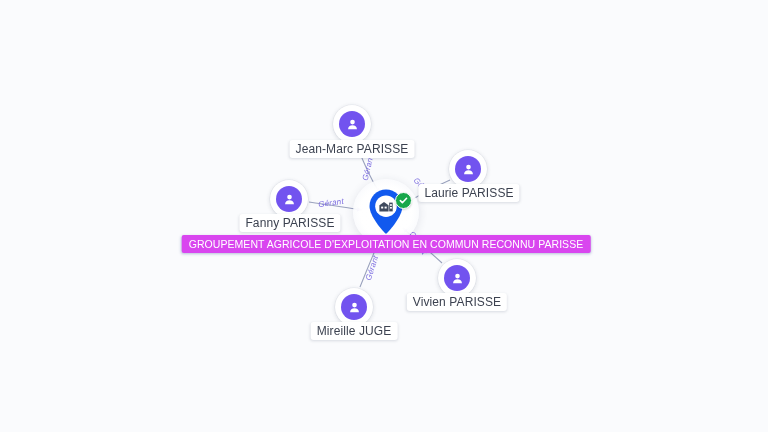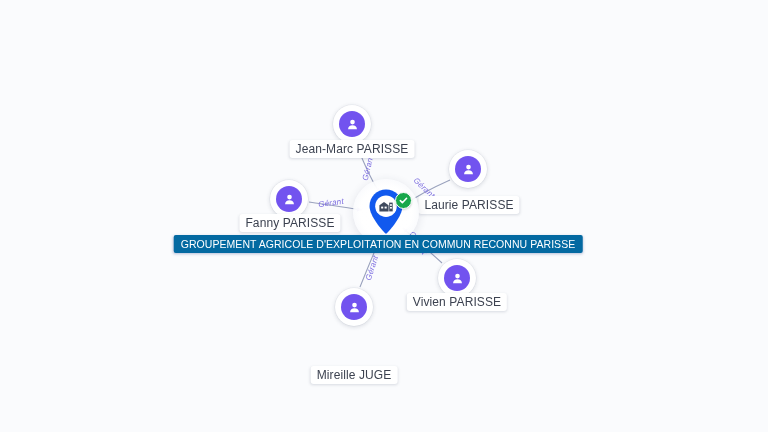--- a/index.html
+++ b/index.html
@@ -219,24 +219,24 @@
       <div class="disc" style="background: rgb(114, 83, 239);">
         <svg width="15" height="15" viewBox="0 0 24 24" aria-hidden="true">
           <circle cx="12" cy="8.1" r="3.7" fill="#ffffff"></circle>
           <path d="M4.9 19.4c0-3.9 3.2-6.2 7.1-6.2s7.1 2.3 7.1 6.2z" fill="#ffffff"></path>
         </svg>
       </div>
     </div>
   </div>
 
   <div class="node-label" style="left: 352px; top: 140px;">Jean-Marc PARISSE</div>
-  <div class="node-label" style="left: 469px; top: 196px;">Laurie PARISSE</div>
+  <div class="node-label" style="left: 469px; top: 184px;">Laurie PARISSE</div>
   <div class="node-label" style="left: 290px; top: 214px;">Fanny PARISSE</div>
   <div class="node-label" style="left: 457px; top: 293px; text-align: right;">Vivien PARISSE</div>
-  <div class="node-label" style="left: 354px; top: 322px; margin-top: 44px;">Mireille JUGE</div>
+  <div class="node-label" style="left: 354px; top: 322px;">Mireille JUGE</div>
 
   <div id="company-node" style="left: 386px; top: 212px;">
     <div class="company-halo"></div>
     <div class="company-pin">
       <svg width="40" height="48" viewBox="0 0 40 48" aria-hidden="true">
         <path d="M20 1.6C10.9 1.6 3.5 9 3.5 18.1c0 10.6 13.2 24.6 15.3 26.8a1.7 1.7 0 0 0 2.4 0C23.3 42.7 36.5 28.7 36.5 18.1 36.5 9 29.1 1.6 20 1.6z" fill="#1159ee"></path>
         <circle cx="20" cy="18.2" r="10.8" fill="#ffffff"></circle>
         <g fill="#3f4a5e">
           <path d="M13.4 23.4v-6.1l4.6-3.3 4.6 3.3v6.1z"></path>
           <rect x="23.2" y="14.6" width="3.5" height="8.8"></rect>
@@ -249,15 +249,15 @@
         </g>
       </svg>
     </div>
     <div class="company-badge" style="background: rgb(23, 167, 74);">
       <svg width="9" height="9" viewBox="0 0 12 12" aria-hidden="true">
         <path d="M1.8 6.2 L4.5 8.9 L10.1 3.0" fill="none" stroke="#ffffff" stroke-width="2.1" stroke-linecap="round" stroke-linejoin="round"></path>
       </svg>
     </div>
   </div>
 
-  <div id="company-title" style="left: 378px; top: 235px; background: #0369a1; color: rgb(255, 255, 255);">GROUPEMENT AGRICOLE D'EXPLOITATION EN COMMUN RECONNU PARISSE</div>
+  <div id="company-title" style="left: 386px; top: 235px; background: #d946ef; color: rgb(255, 255, 255);">GROUPEMENT AGRICOLE D'EXPLOITATION EN COMMUN RECONNU PARISSE</div>
 
 </div>
 
 </body></html>

